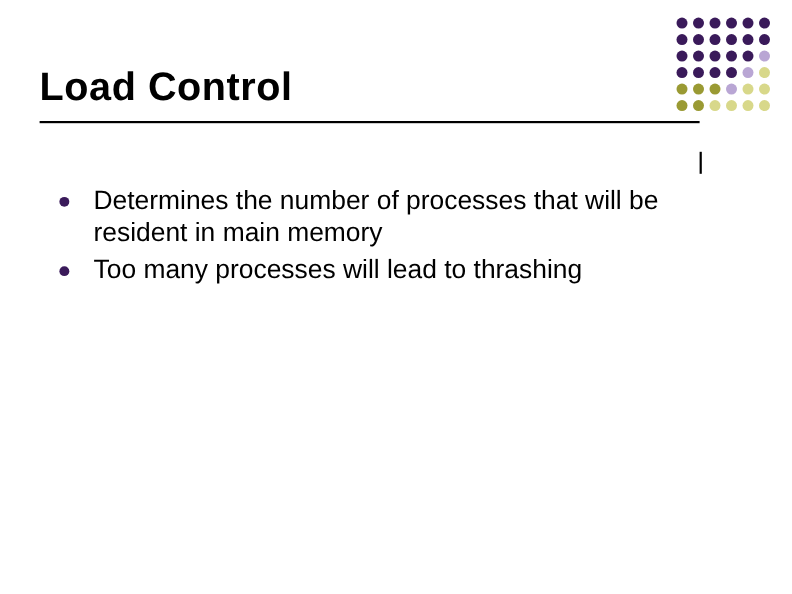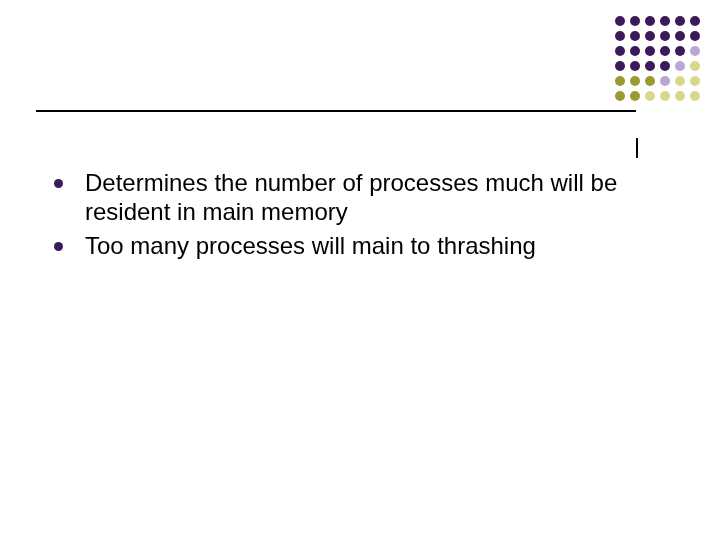--- a/index.html
+++ b/index.html
@@ -125,27 +125,28 @@
       <div class="dot" style="background: rgb(216, 216, 138);"></div>
       <div class="dot" style="background: rgb(216, 216, 138);"></div>
       <div class="dot" style="background: rgb(154, 154, 51);"></div>
       <div class="dot" style="background: rgb(154, 154, 51);"></div>
       <div class="dot" style="background: rgb(216, 216, 138);"></div>
       <div class="dot" style="background: rgb(216, 216, 138);"></div>
       <div class="dot" style="background: rgb(216, 216, 138);"></div>
       <div class="dot" style="background: rgb(216, 216, 138);"></div>
     </div>
 
+  <div class="title">Load Control</div>
   <div class="title-underline"></div>
   <div class="tick" style="left:636px; top:138px;"></div>
 
   <div class="content">
     <div class="bullet-item">
       <div class="bullet-dot"></div>
-      <div class="bullet-text">Determines the number of processes much will be resident in main memory</div>
+      <div class="bullet-text">Determines the number of processes that will be resident in main memory</div>
     </div>
     <div class="bullet-item">
       <div class="bullet-dot"></div>
-      <div class="bullet-text">Too many processes will main to thrashing</div>
+      <div class="bullet-text">Too many processes will lead to thrashing</div>
     </div>
   </div>
 
 </div>
 
 </body></html>

